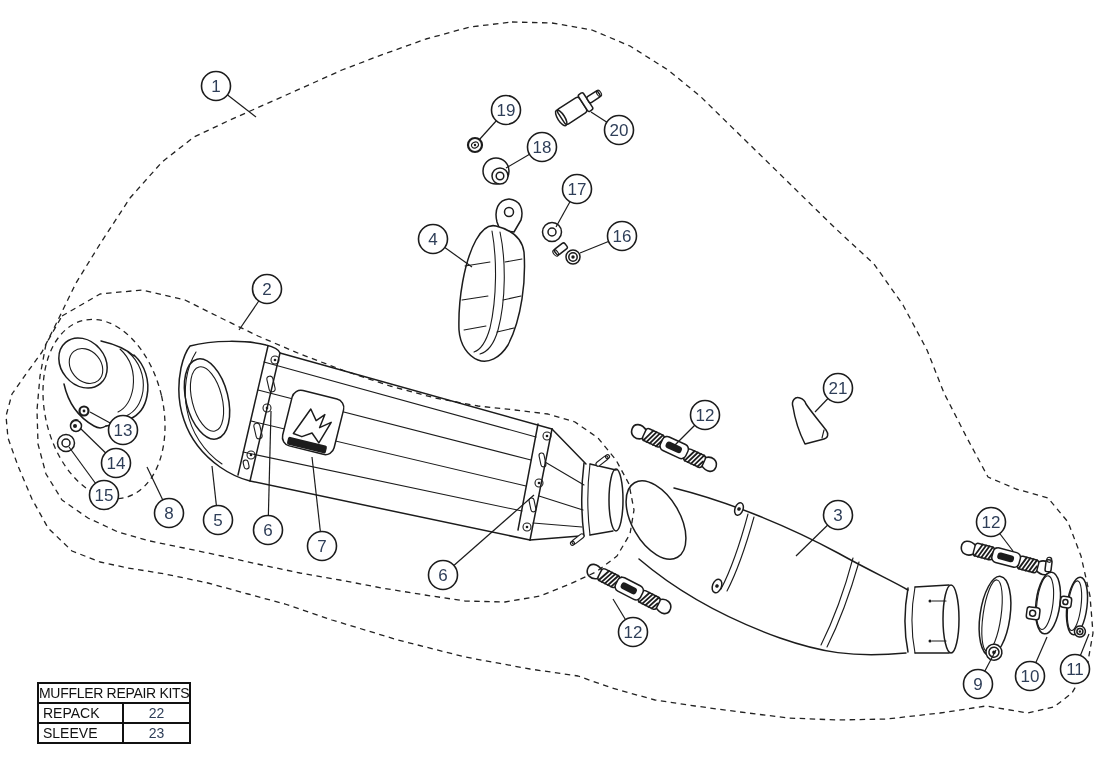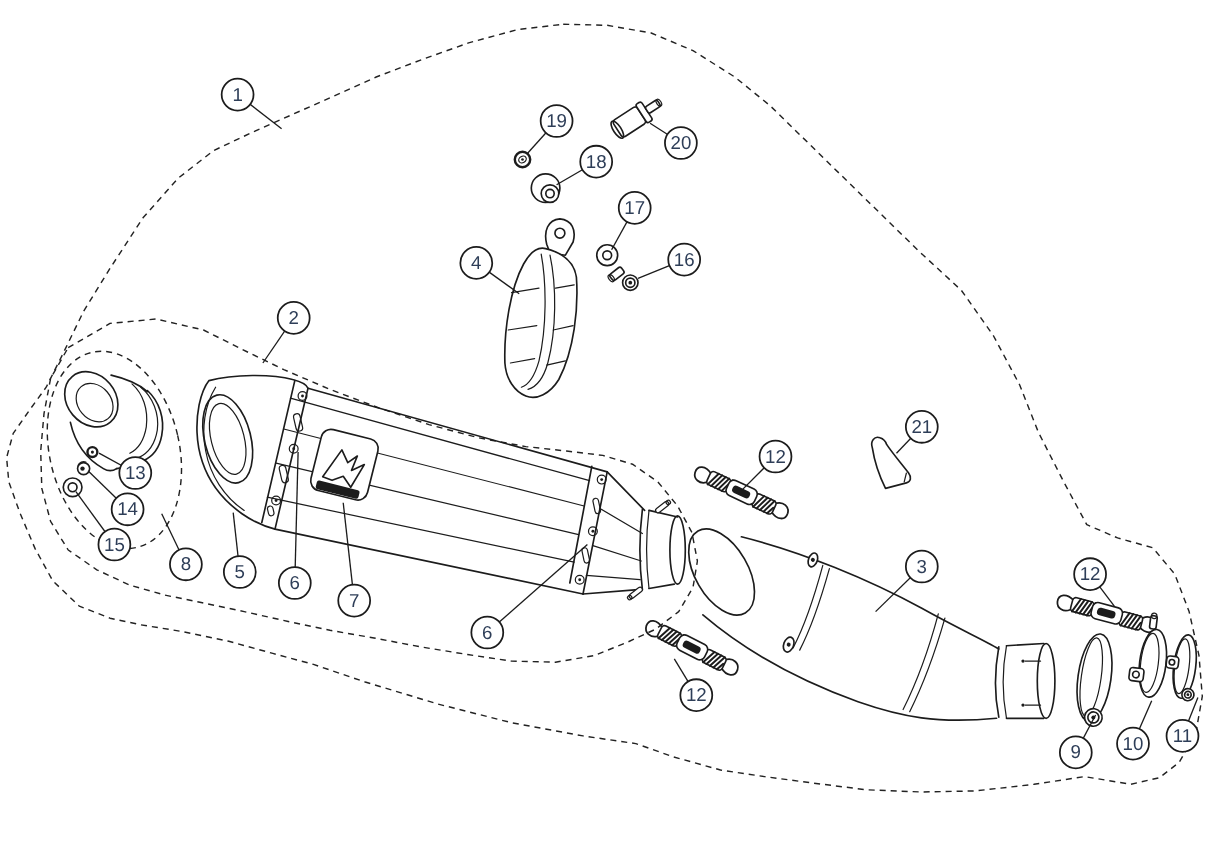--- a/index.html
+++ b/index.html
@@ -359,13 +359,32 @@
     <circle class="cbub" cx="619" cy="130" r="14.5"></circle>
     <text class="cnum" x="619" y="135.5">20</text>
   </g>
   <g>
     <line class="ldr" x1="838" y1="388" x2="815" y2="412"></line>
     <circle class="cbub" cx="838" cy="388" r="14.5"></circle>
     <text class="cnum" x="838" y="393.5">21</text>
   </g>
 </svg>
 
+<table id="kits-table">
+  <colgroup>
+        <col class="c1">
+        <col class="c2">
+      </colgroup>
+  <tbody>
+    <tr>
+      <td class="hdr" colspan="2">MUFFLER REPAIR KITS</td>
+    </tr>
+    <tr>
+      <td>REPACK</td>
+      <td class="num">22</td>
+    </tr>
+    <tr>
+      <td>SLEEVE</td>
+      <td class="num">23</td>
+    </tr>
+  </tbody>
+</table>
 </div>
 
 </body></html>

